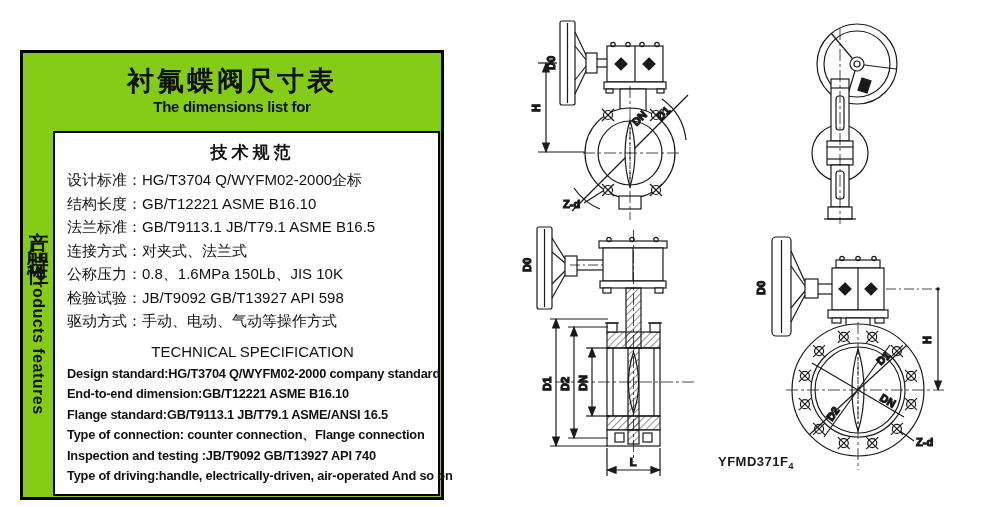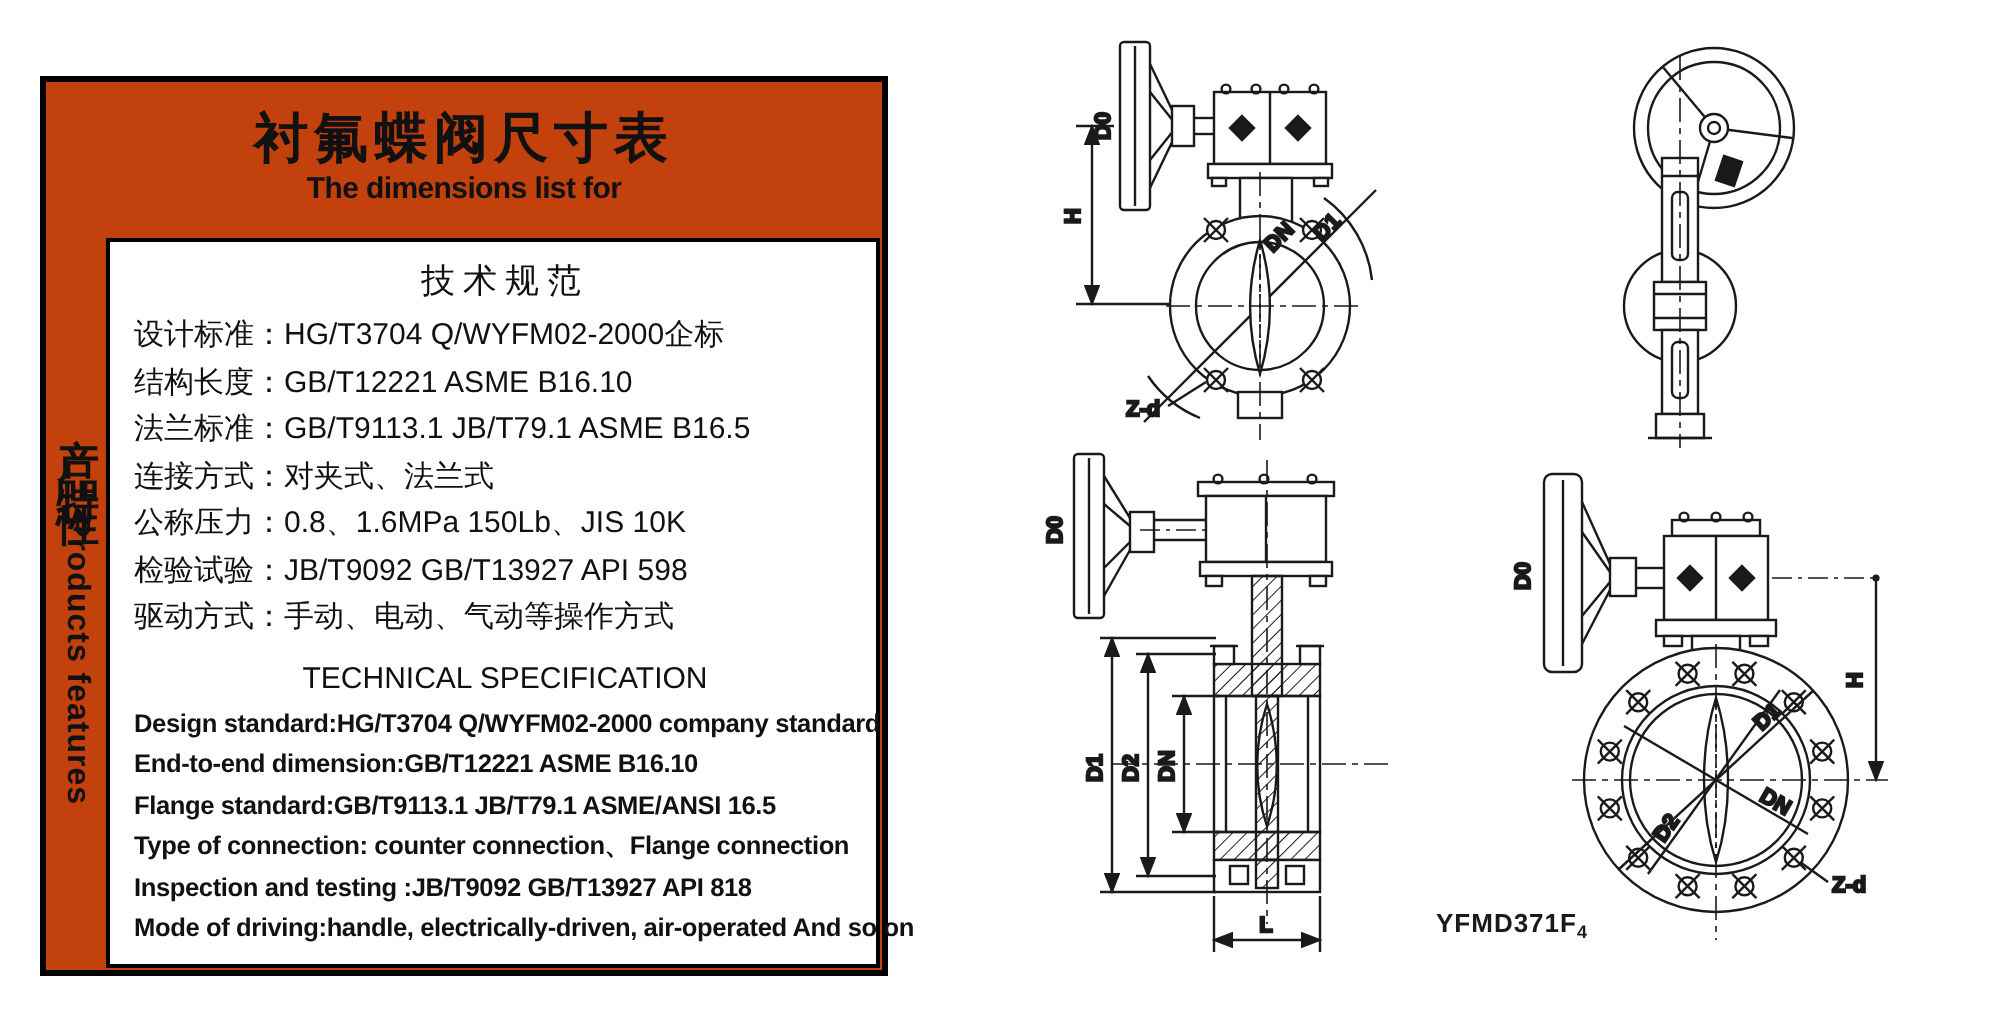--- a/index.html
+++ b/index.html
@@ -4,22 +4,22 @@
 <style>
   html,body{margin:0;padding:0;}
   body{
     width:1000px;height:507px;position:relative;overflow:hidden;
     background:#ffffff;
     font-family:"Liberation Sans","DejaVu Sans",sans-serif;
     color:#111;
   }
   
   .panel{
-    position:absolute;left:20px;top:38px;width:424px;height:450px;
-    background:#c2410c;border:3px solid #000;box-sizing:border-box;
+    position:absolute;left:20px;top:50px;width:424px;height:450px;
+    background:#84cc16;border:3px solid #000;box-sizing:border-box;
   }
   .title-cn{
     text-align:center;margin-top:10px;
     font-size:27px;font-weight:bold;letter-spacing:3px;
   }
   .title-en{
     text-align:center;font-size:15px;font-weight:bold;line-height:1.12;
     letter-spacing:-0.3px;
   }
   .sidebar{
@@ -28,21 +28,21 @@
     writing-mode:vertical-rl;text-orientation:mixed;
   }
   .side-cn{font-size:21px;font-weight:bold;letter-spacing:11px;}
   .side-en{font-size:16px;font-weight:bold;margin-inline-start:12px;letter-spacing:0.5px;}
   .innerbox{
     position:absolute;left:30px;top:78px;right:1px;bottom:1px;
     background:#fff;border:2px solid #000;box-sizing:border-box;
     padding:6px 0 0 12px;
   }
   .spec-head-cn{
-    text-align:center;font-size:17px;font-weight:normal;letter-spacing:4px;
+    text-align:center;font-size:17px;font-weight:bold;letter-spacing:4px;
     margin:2px 0 4px 0;
   }
   .cn-line{
     font-size:15px;font-weight:normal;line-height:23.5px;white-space:nowrap;
   }
   .spec-head-en{
     text-align:center;font-size:15px;font-weight:normal;letter-spacing:0px;
     margin:10px 0 4px 0;
   }
   .en-line{
@@ -77,22 +77,22 @@
     <div class="cn-line">连接方式：对夹式、法兰式</div>
     <div class="cn-line">公称压力：0.8、1.6MPa  150Lb、JIS 10K</div>
     <div class="cn-line">检验试验：JB/T9092  GB/T13927  API 598</div>
     <div class="cn-line">驱动方式：手动、电动、气动等操作方式</div>
 
     <div class="spec-head-en">TECHNICAL SPECIFICATION</div>
     <div class="en-line">Design standard:HG/T3704 Q/WYFM02-2000 company standard</div>
     <div class="en-line">End-to-end dimension:GB/T12221  ASME B16.10</div>
     <div class="en-line">Flange standard:GB/T9113.1  JB/T79.1  ASME/ANSI 16.5</div>
     <div class="en-line">Type of connection: counter connection、Flange connection</div>
-    <div class="en-line">Inspection and testing :JB/T9092  GB/T13927  API 818</div>
-    <div class="en-line">Mode of driving:handle, electrically-driven, air-operated And so on</div>
+    <div class="en-line">Inspection and testing :JB/T9092  GB/T13927  API 740</div>
+    <div class="en-line">Type of driving:handle, electrically-driven, air-operated And so on</div>
   </div>
 </div>
 
 <div class="drawings">
 <svg width="500" height="507" viewBox="500 0 500 507" xmlns="http://www.w3.org/2000/svg" stroke="#1a1a1a" stroke-width="1.2" fill="none">
   <defs>
     <marker id="ae" markerWidth="9" markerHeight="7" refX="8" refY="3.5" orient="auto-start-reverse">
       <path d="M0,0 L9,3.5 L0,7 Z" fill="#1a1a1a" stroke="none"></path>
     </marker>
     <pattern id="hatch" width="5" height="5" patternUnits="userSpaceOnUse" patternTransform="rotate(45)">

